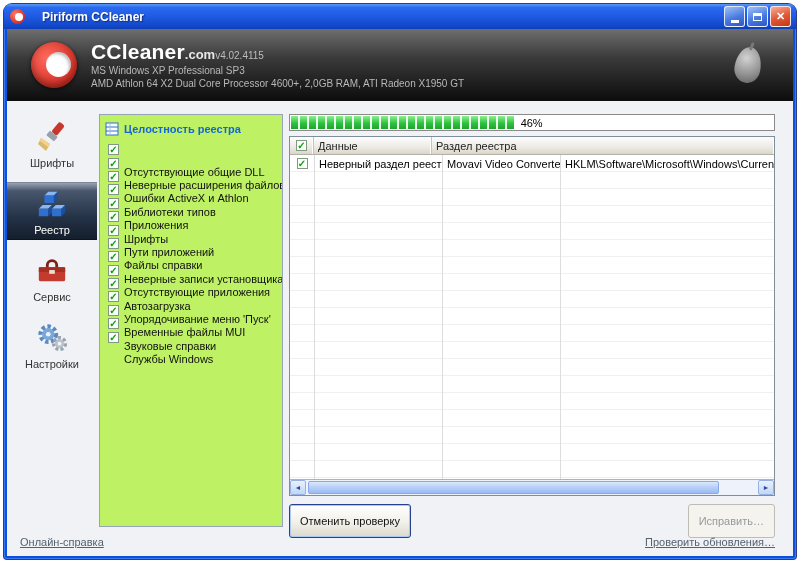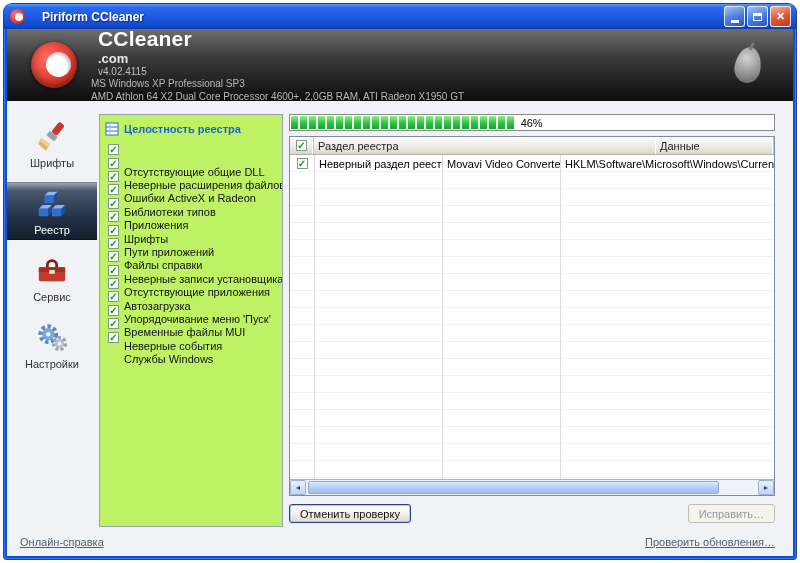--- a/index.html
+++ b/index.html
@@ -34,24 +34,24 @@
   
   .header { position:absolute; left:0; right:0; top:0; height:72px;
          background:linear-gradient(180deg,#6e6e6e 0%,#3a3a3a 40%,#0c0c0c 100%);
          display:flex; align-items:center; padding:0 18px 0 24px; }
   .logo { width:46px; height:46px; border-radius:50%; position:relative; flex:none;
          background:radial-gradient(circle at 35% 35%, #ff6a5e, #d42f24 72%);
          box-shadow:inset 0 -4px 7px rgba(0,0,0,.35), 0 1px 4px rgba(0,0,0,.7); }
   .logo::after { content:""; position:absolute; width:25px; height:25px; border-radius:50%;
          background:#fff; top:10px; left:15px; box-shadow:inset -2px 2px 3px rgba(0,0,0,.25); }
   .header-text { margin-left:14px; flex:1; }
-  .brand-line { display:flex; align-items:baseline;flex-direction:column; }
+  .brand-line { display:flex; align-items:baseline; }
   .brand { color:#fff; font-size:21px; font-weight:bold; letter-spacing:.2px; }
   .brand-tld { color:#e8e8e8; font-size:13px; font-weight:bold; }
-  .version { color:#bdbdbd; font-size:10px; margin-left:7px; }
+  .version { color:#bdbdbd; font-size:10px; }
   .sysline { color:#b8b8b8; font-size:10px; line-height:13px; }
   .pear { width:26px; height:36px; position:relative; margin-right:14px; transform:rotate(10deg);
          background:radial-gradient(circle at 40% 32%, #d2d2d2, #8e8e8e 60%, #5c5c5c);
          border-radius:50% 50% 48% 52% / 60% 60% 40% 40%; }
   .pear::before { content:""; position:absolute; top:-5px; left:12px; width:3px; height:8px;
          background:#7a7a72; border-radius:2px; transform:rotate(14deg); }
 
   
   .content { position:absolute; left:0; right:0; top:72px; bottom:0; }
 
@@ -113,21 +113,21 @@
   .sbtn { width:16px; flex:none; display:flex; align-items:center; justify-content:center;
          font-size:7px; color:#2a4a9a; border:1px solid #96b2e2; border-radius:2px;
          background:linear-gradient(180deg,#eaf1fd,#c2d6f6); cursor:pointer; }
   .strack { flex:1; position:relative; }
   .sthumb { position:absolute; left:2px; top:1px; bottom:1px; width:91%;
          background:linear-gradient(180deg,#dce9fd,#b6cef8 50%,#9cbcf4);
          border:1px solid #88a8e8; border-radius:2px; cursor:pointer; }
 
   
   .btnrow { position:absolute; top:390px; left:0; right:0; height:23px; }
-  .xpbtn { height:19px; padding:0 10px; font-size:11px; font-family:"Liberation Sans", sans-serif;
+  .xpbtn { height:34px; padding:0 10px; font-size:11px; font-family:"Liberation Sans", sans-serif;
          border-radius:3px; cursor:pointer; }
   .btn-cancel { position:absolute; left:0; top:0;
          border:1px solid #27408f; box-shadow:inset 0 0 0 1px #a9c9f2;
          background:linear-gradient(180deg,#ffffff,#f1f0e9 55%,#dcd8cd); color:#111; }
   .btn-fix { position:absolute; right:0; top:0; min-width:84px;
          border:1px solid #bdbdb5; background:#f4f3ee; color:#969a9e; cursor:default; }
 
   
   .footlink { position:absolute; bottom:8px; font-size:11px; color:#55616e;
          text-decoration:underline; cursor:pointer; }
@@ -238,21 +238,21 @@
         <div class="chk-row">
             <span class="cb">✓</span>
             <span class="chk-label">Отсутствующие общие DLL</span>
           </div>
         <div class="chk-row">
             <span class="cb">✓</span>
             <span class="chk-label">Неверные расширения файлов</span>
           </div>
         <div class="chk-row">
             <span class="cb">✓</span>
-            <span class="chk-label">Ошибки ActiveX и Radeon</span>
+            <span class="chk-label">Ошибки ActiveX и Athlon</span>
           </div>
         <div class="chk-row">
             <span class="cb">✓</span>
             <span class="chk-label">Библиотеки типов</span>
           </div>
         <div class="chk-row">
             <span class="cb">✓</span>
             <span class="chk-label">Приложения</span>
           </div>
         <div class="chk-row">
@@ -282,42 +282,42 @@
         <div class="chk-row">
             <span class="cb">✓</span>
             <span class="chk-label">Упорядочивание меню 'Пуск'</span>
           </div>
         <div class="chk-row">
             <span class="cb">✓</span>
             <span class="chk-label">Временные файлы MUI</span>
           </div>
         <div class="chk-row">
             <span class="cb">✓</span>
-            <span class="chk-label">Неверные события</span>
+            <span class="chk-label">Звуковые справки</span>
           </div>
         <div class="chk-row">
             <span class="cb">✓</span>
             <span class="chk-label">Службы Windows</span>
           </div>
       </div>
 
       <div class="rightzone">
 
         <div class="progressbox">
           <div class="progress-fill" style="width: 46%;"></div>
           <span class="progress-label" style="left: calc(46% + 8px);">46%</span>
         </div>
 
         <div class="tablewrap">
           <div class="thead">
             <div class="th c0">
                 <span class="cb">✓</span>
               </div>
+            <div class="th c2">Данные</div>
             <div class="th c3">Раздел реестра</div>
-            <div class="th c2">Данные</div>
           </div>
           <div class="tbody">
             <div class="vline v1"></div>
             <div class="vline v2"></div>
             <div class="vline v3"></div>
             <div class="trow">
               <div class="td c0">
                   <span class="cb">✓</span>
                 </div>
               <div class="td c1">Неверный раздел реестра</div>

